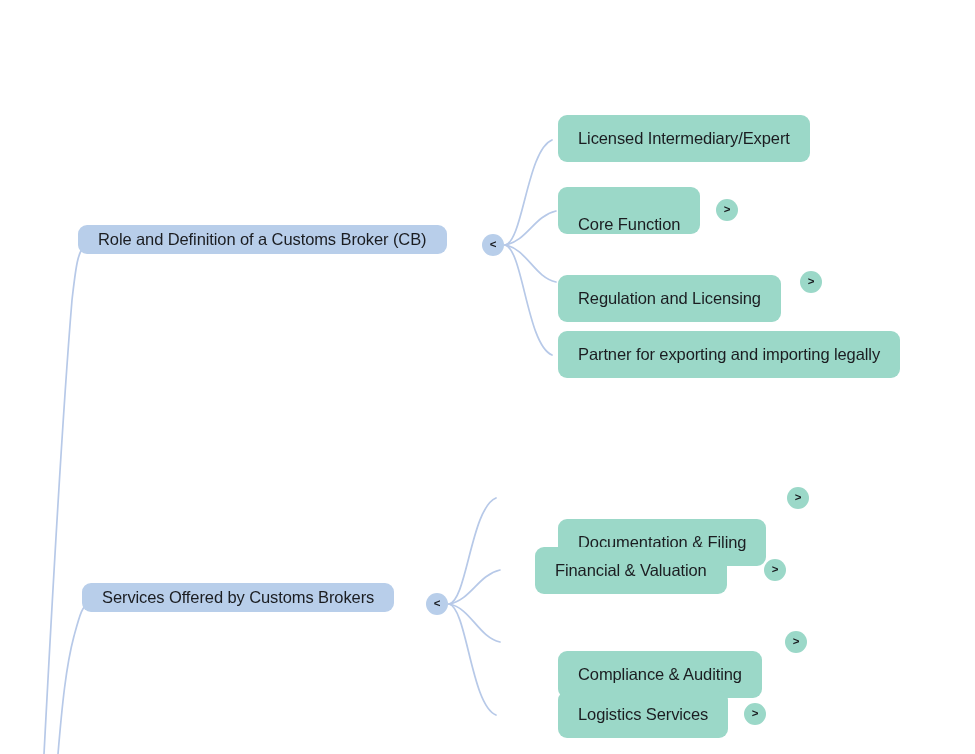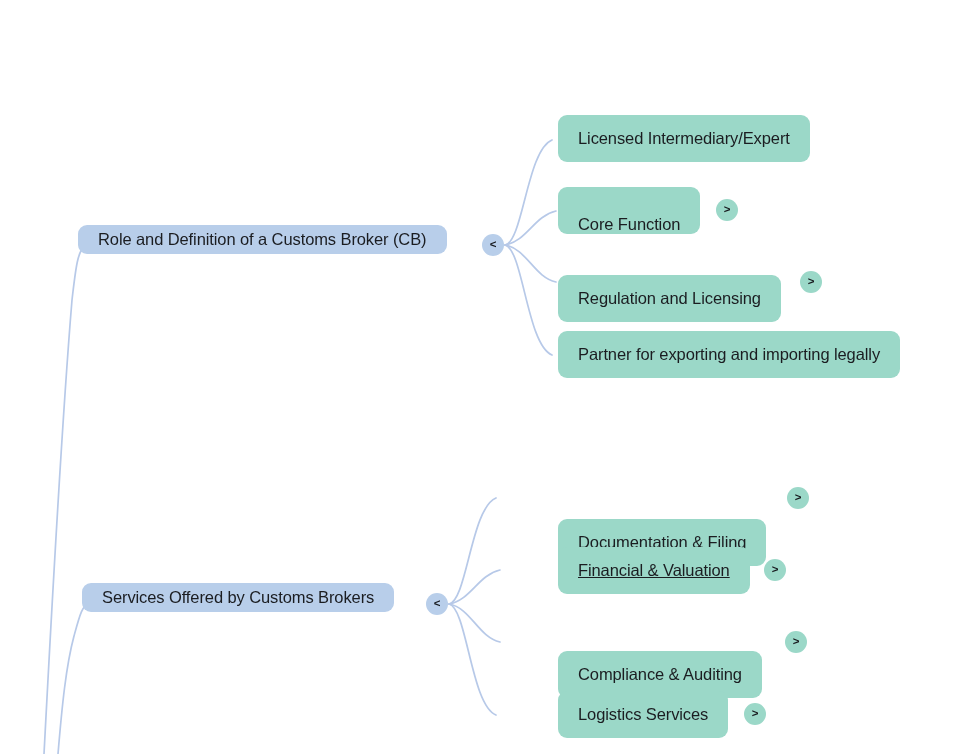--- a/index.html
+++ b/index.html
@@ -131,21 +131,21 @@
     <span>&lt;</span>
   </div>
 
   <div class="node node-leaf" style="left:558px; top:475px;margin-top:44px;">
     <span>Documentation &amp; Filing</span>
   </div>
   <div class="toggle toggle-expand" style="left:787px; top:487px;">
     <span>&gt;</span>
   </div>
 
-  <div class="node node-leaf" style="left:558px; top:547px;text-decoration:underline;">
+  <div class="node node-leaf" style="left:535px; top:547px;">
     <span>Financial &amp; Valuation</span>
   </div>
   <div class="toggle toggle-expand" style="left:764px; top:559px;">
     <span>&gt;</span>
   </div>
 
   <div class="node node-leaf" style="left:558px; top:619px;margin-top:32px;">
     <span>Compliance &amp; Auditing</span>
   </div>
   <div class="toggle toggle-expand" style="left:785px; top:631px;">

